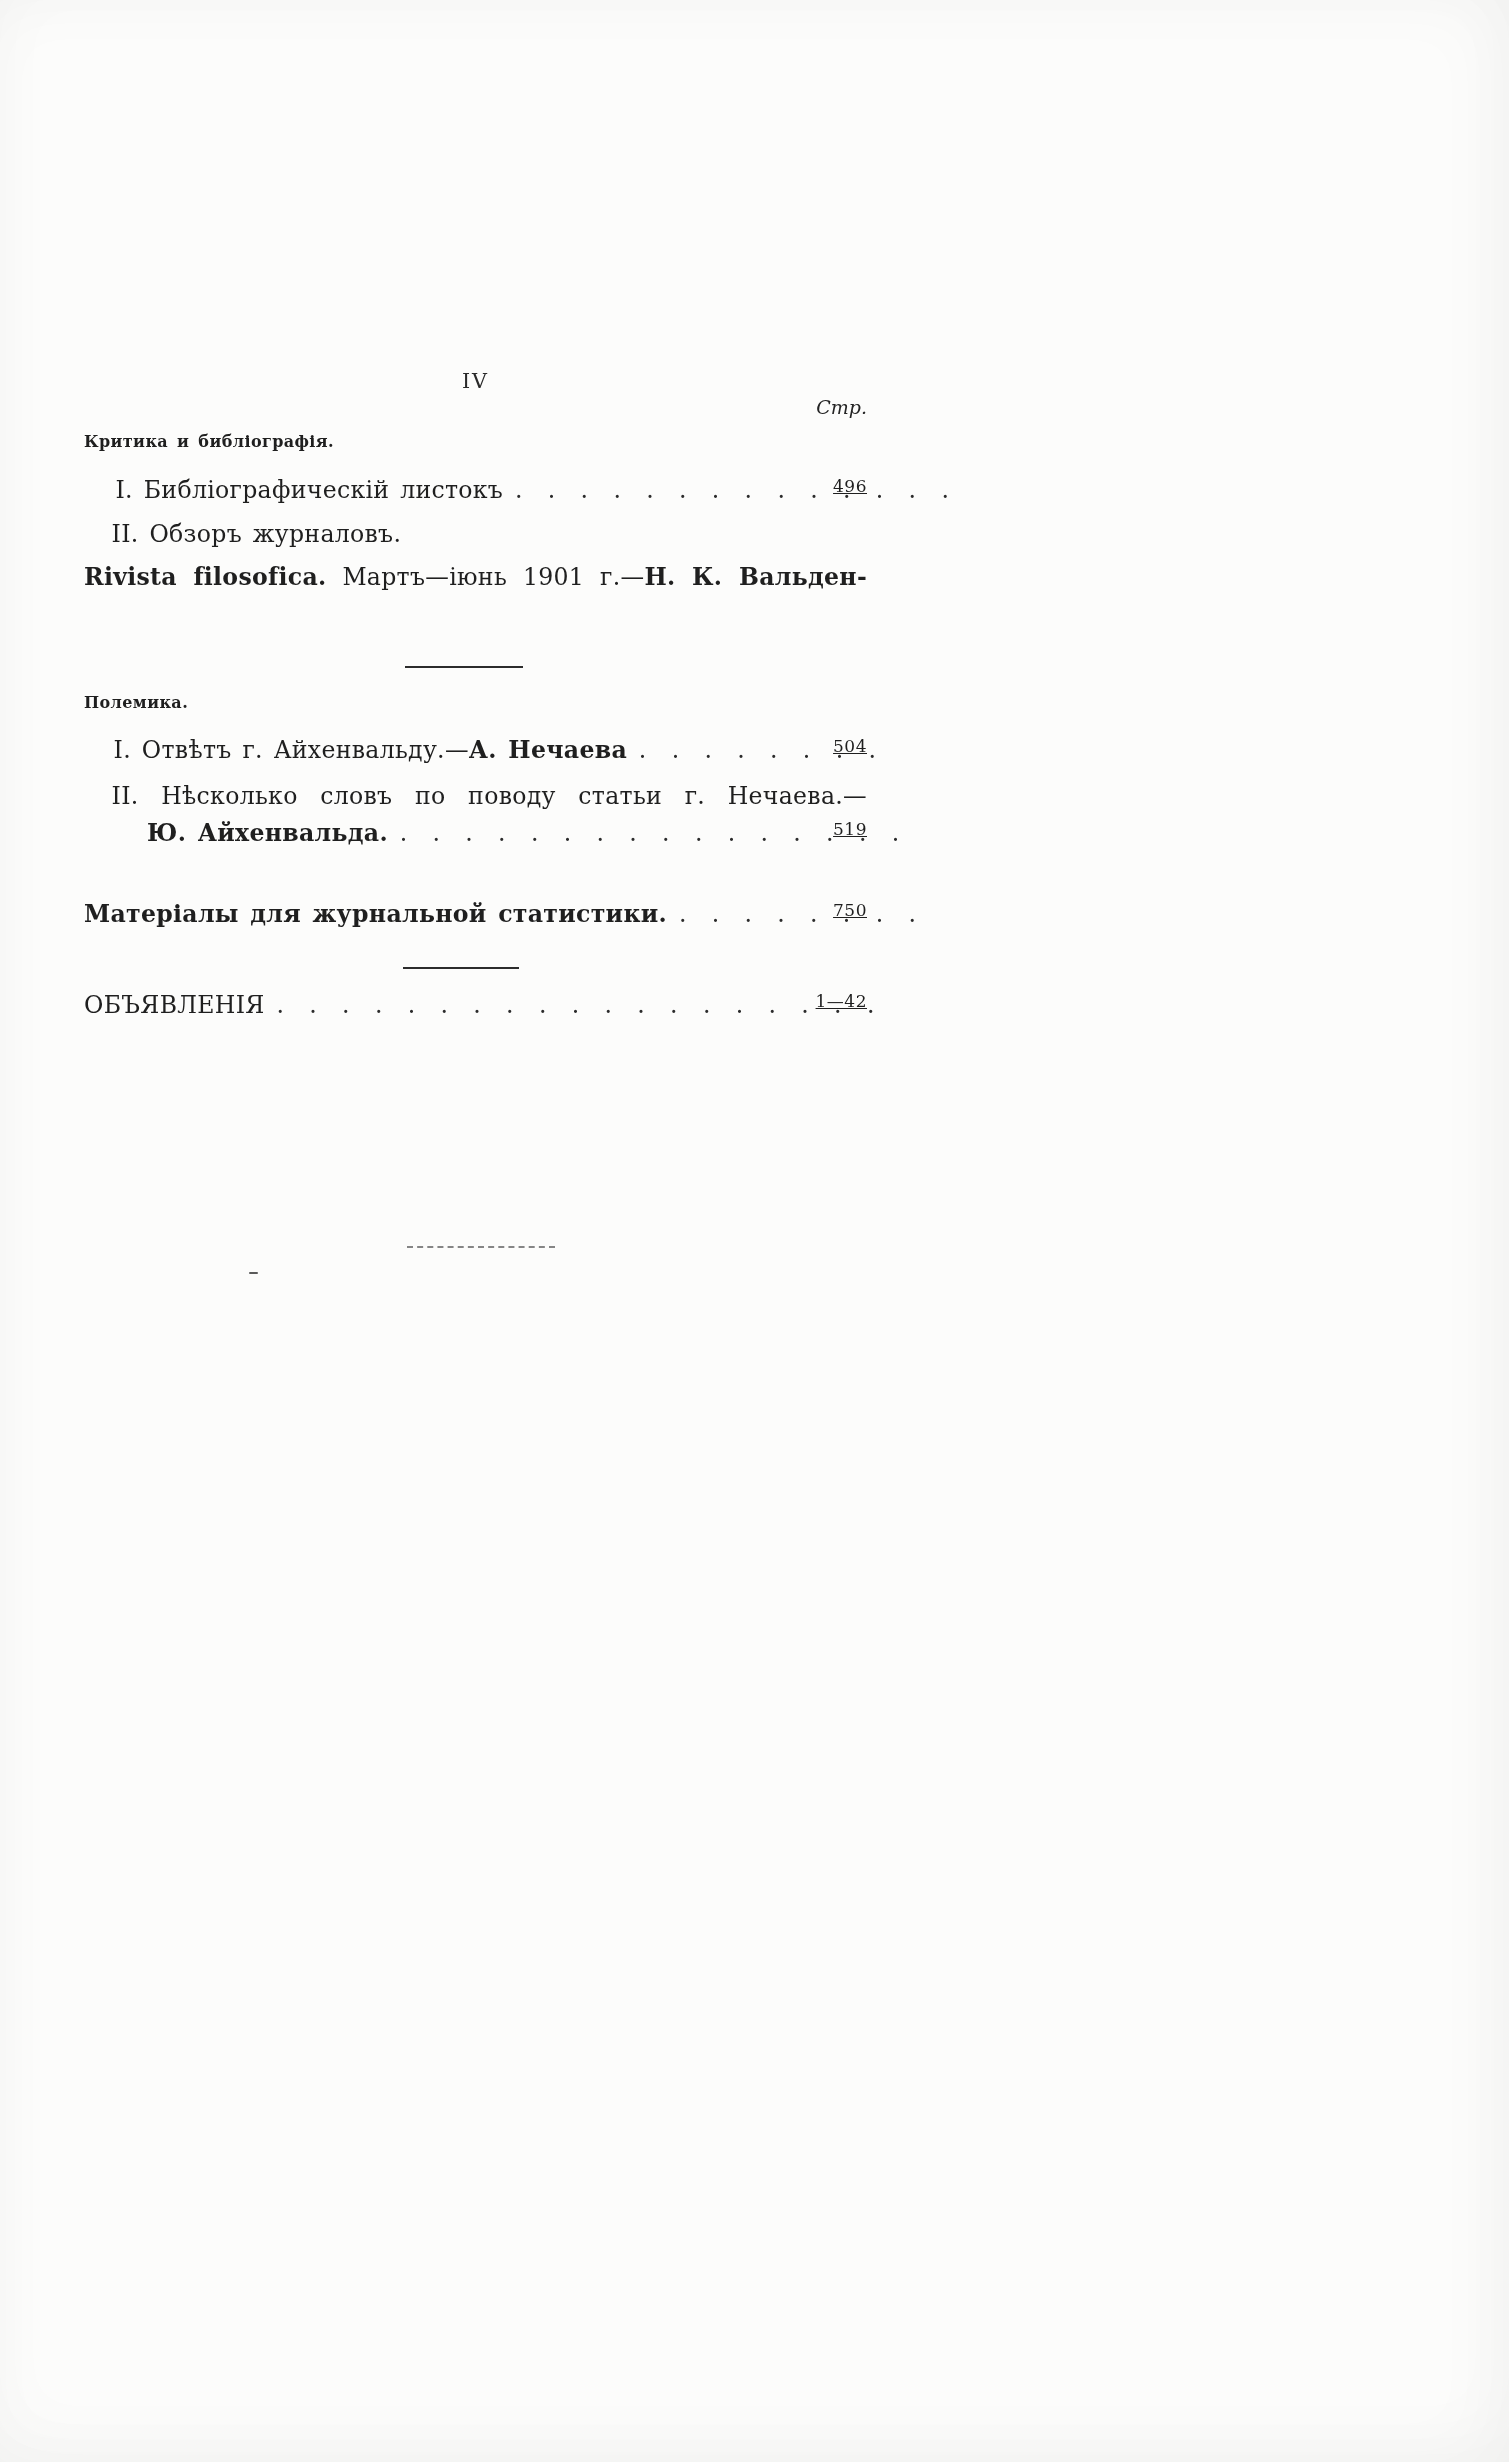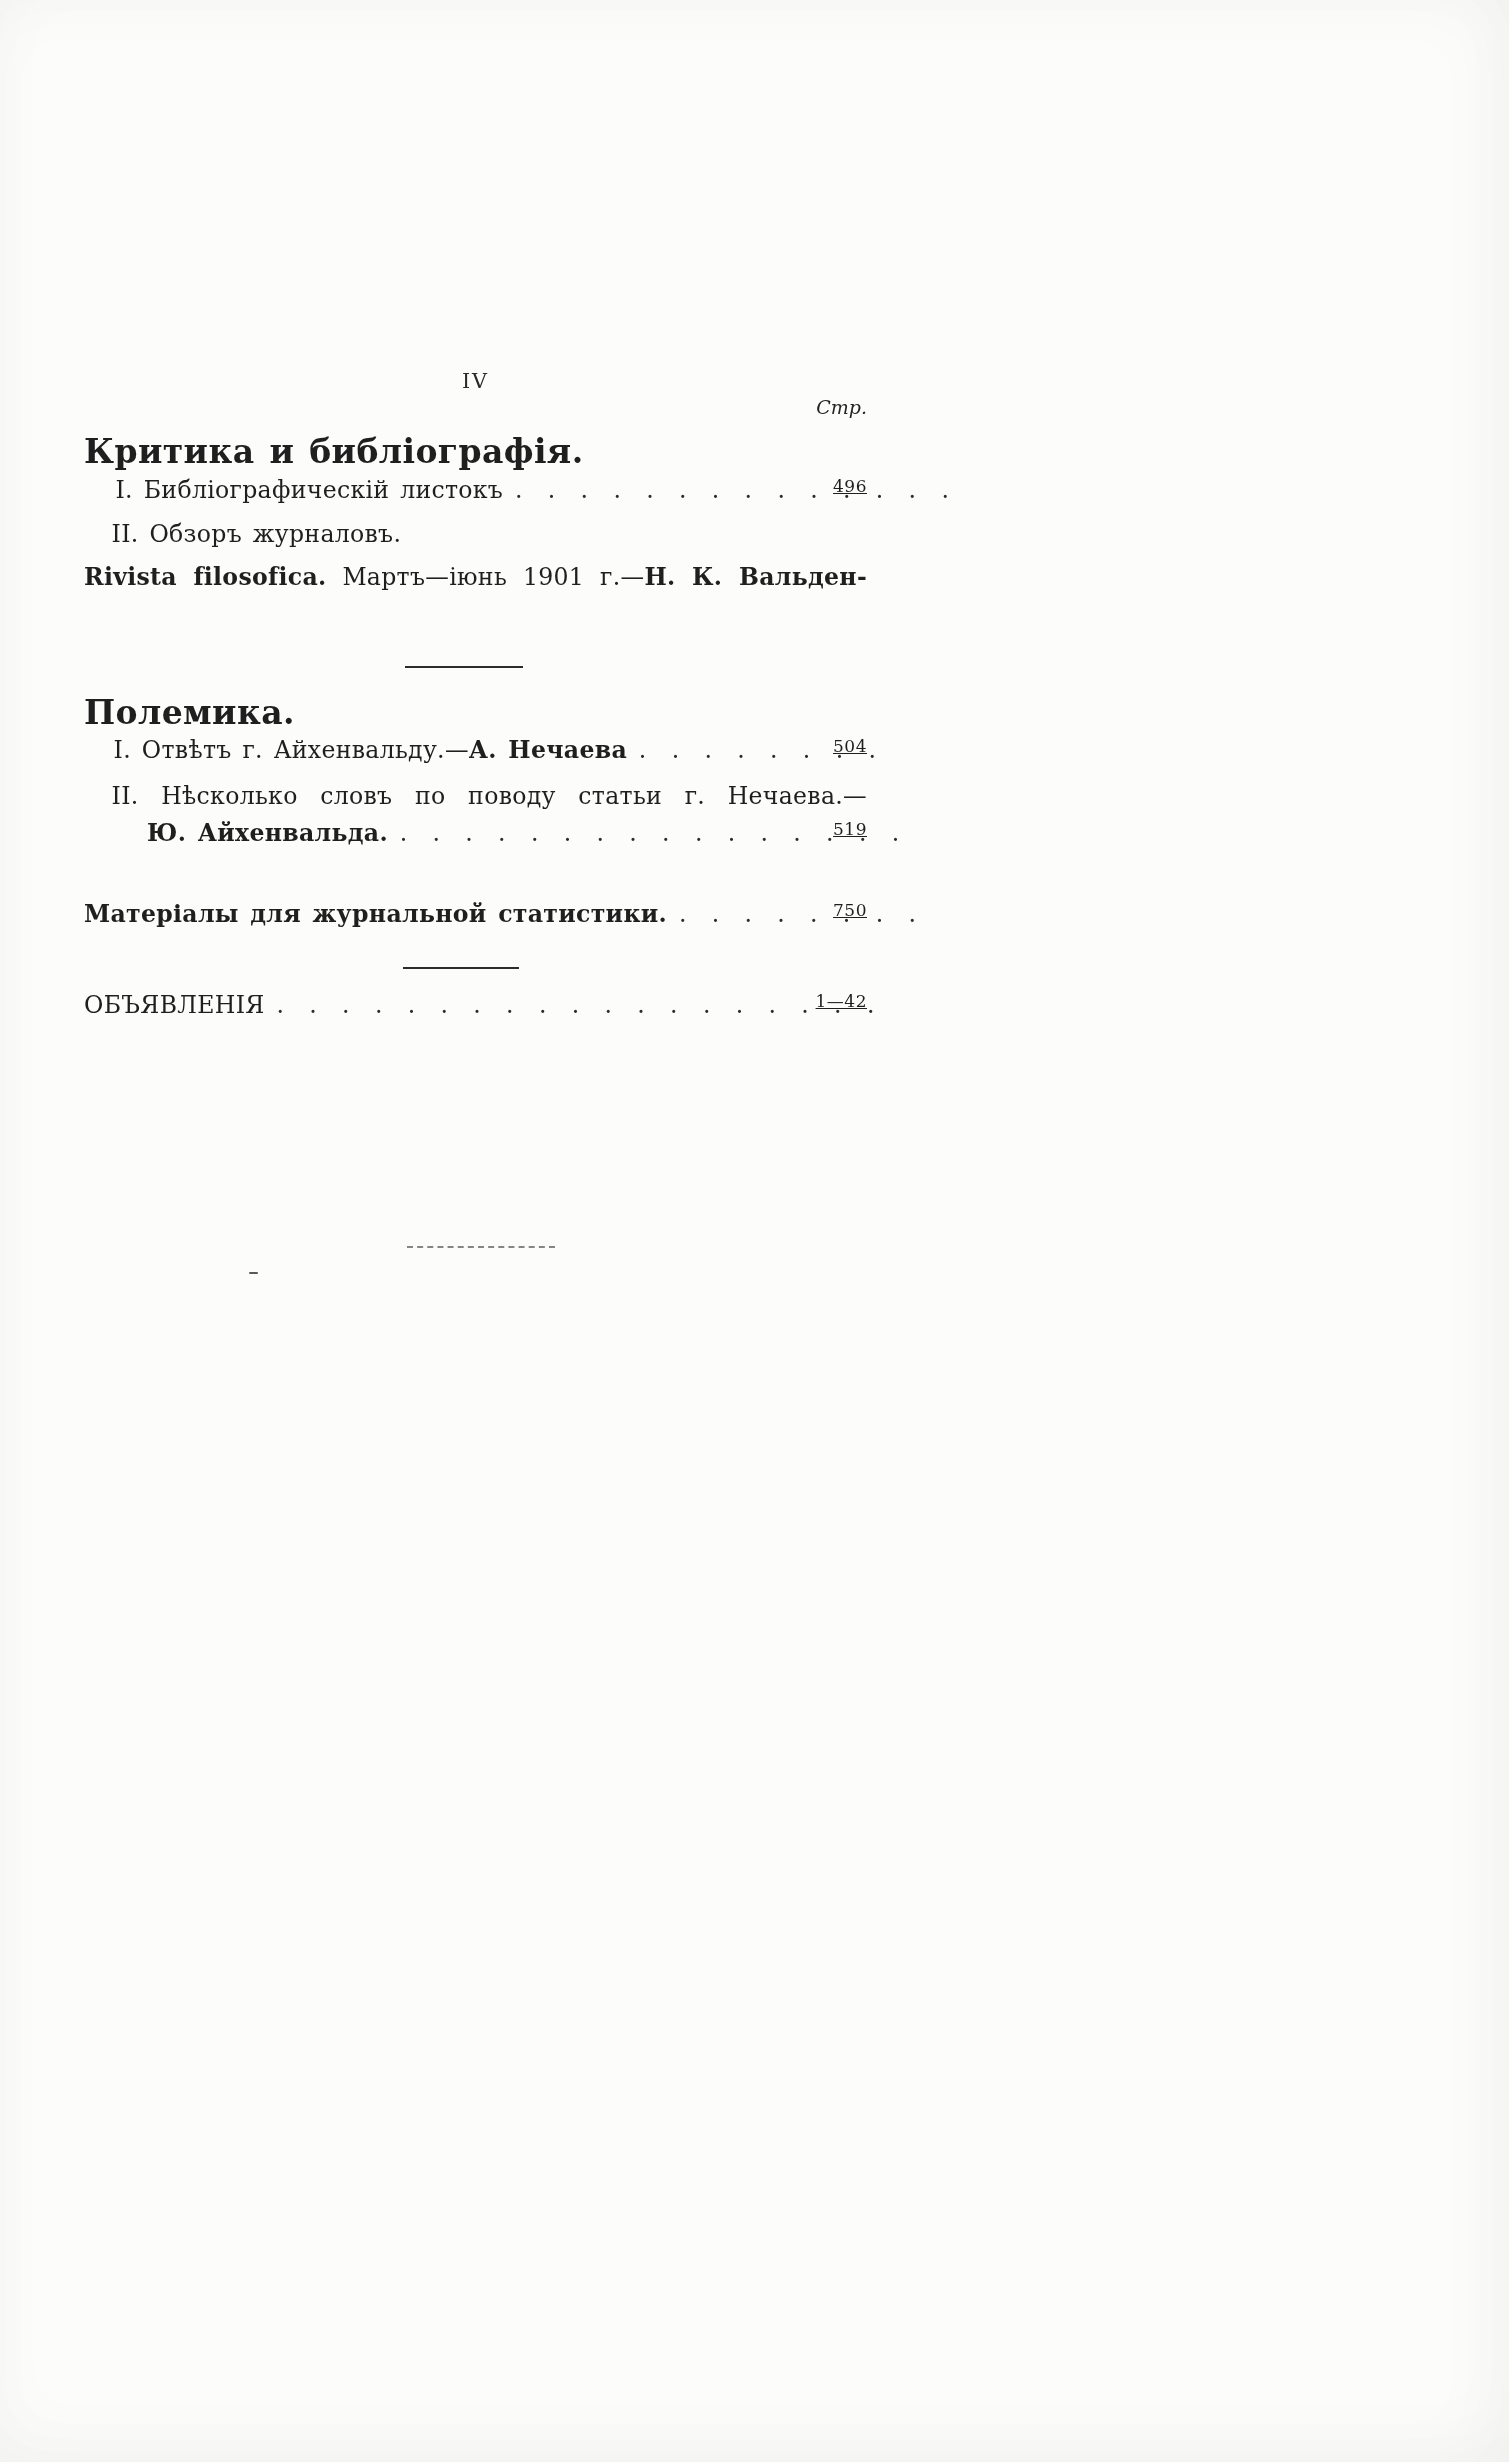--- a/index.html
+++ b/index.html
@@ -39,21 +39,21 @@
     position: absolute;
     top: 352px;
     right: 0;
     font-style: italic;
     font-size: 19px;
     color: #242424;
   }
   .heading {
     position: absolute;
     left: 0;
-    font-size: 33px;
+    font-size: 16px;
     font-weight: bold;
     letter-spacing: 0.4px;
     word-spacing: 3px;
     white-space: nowrap;
   }
   .line {
     position: absolute;
     left: 0;
     right: 0;
     font-size: 23.6px;

